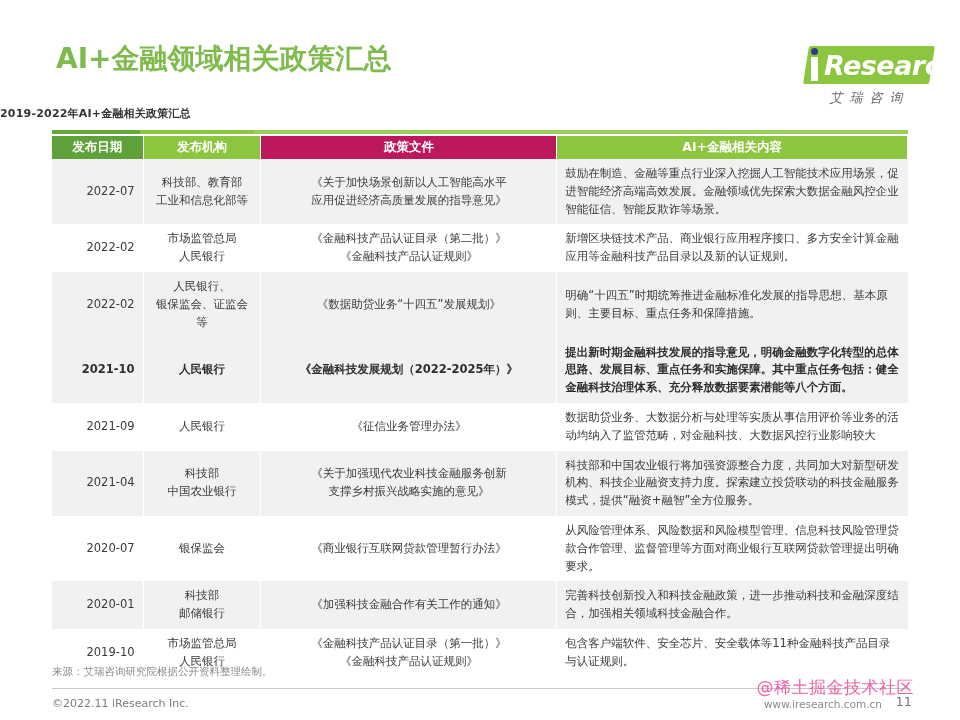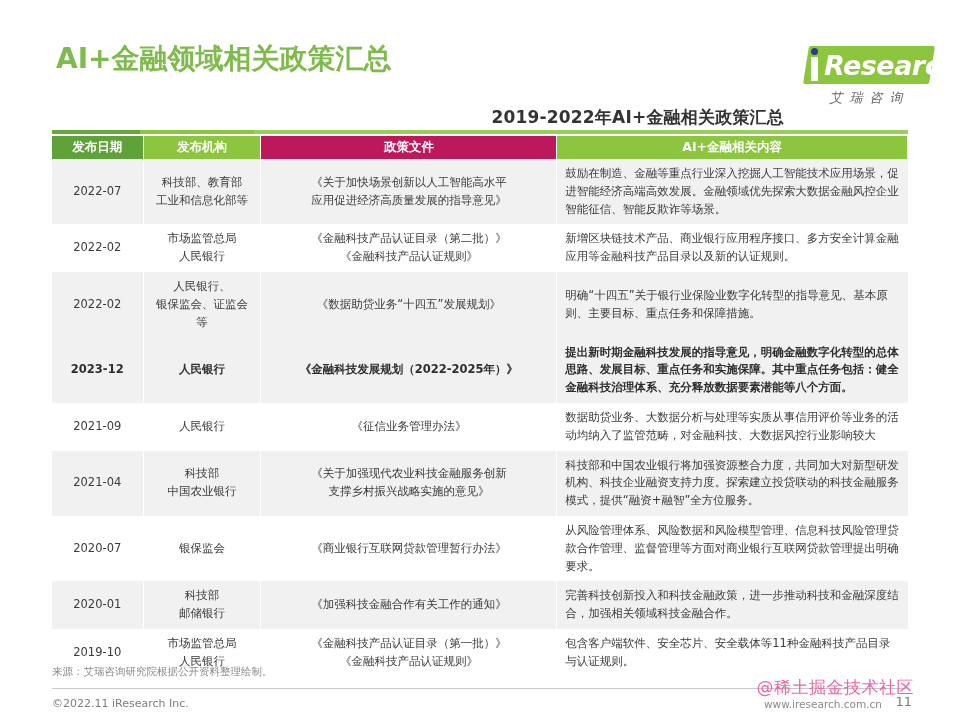--- a/index.html
+++ b/index.html
@@ -79,22 +79,22 @@
     letter-spacing: 7px;
     text-indent: 7px;
     font-weight: normal;
   }
 
   
   .subtitle {
     position: absolute;
     left: 0; top: 106px;
     width: 784px;
-    text-align: right;
-    font-size: 17px;
+    text-align: left;
+    font-size: 11px;
     font-weight: bold;
     color: #333333;
     letter-spacing: 0.2px;
   }
 
   
   .accent-bar {
     position: absolute;
     left: 52px; top: 130px;
     width: 856px; height: 4px;
@@ -130,21 +130,21 @@
 
   .tbl td {
     font-size: 11.5px;
     color: #3a3a3a;
     padding: 6px 8px;
     vertical-align: middle;
     line-height: 1.55;
     border-right: 1px solid #ffffff;
   }
   .tbl td:last-child { border-right: none; }
-  .c-date { text-align: center; white-space: nowrap; font-size: 12px; margin-left: 12px; }
+  .c-date { text-align: right; white-space: nowrap; font-size: 12px; margin-left: 12px; }
   .c-org  { text-align: center; }
   .c-doc  { text-align: center; }
   .c-cnt  { text-align: left; padding-left: 12px; padding-right: 10px; }
   tr.alt td { background: #f1f1f1; }
   tr.plain td { background: #ffffff; }
   tr.em td { font-weight: bold; color: #2e2e2e; }
 
   
   .src-note {
     position: absolute;
@@ -232,24 +232,24 @@
         <tr class="plain">
           <td class="c-date">2022-02</td>
           <td class="c-org">市场监管总局<br>人民银行</td>
           <td class="c-doc">《金融科技产品认证目录（第二批）》<br>《金融科技产品认证规则》</td>
           <td class="c-cnt">新增区块链技术产品、商业银行应用程序接口、多方安全计算金融应用等金融科技产品目录以及新的认证规则。</td>
         </tr>
         <tr class="alt">
           <td class="c-date">2022-02</td>
           <td class="c-org">人民银行、<br>银保监会、证监会等</td>
           <td class="c-doc">《数据助贷业务“十四五”发展规划》</td>
-          <td class="c-cnt">明确“十四五”关于银行业保险业数字化转型的指导意见、基本原则、主要目标、重点任务和保障措施。</td>
+          <td class="c-cnt">明确“十四五”时期统筹推进金融标准化发展的指导思想、基本原则、主要目标、重点任务和保障措施。</td>
         </tr>
         <tr class="alt em">
-          <td class="c-date">2023-12</td>
+          <td class="c-date">2021-10</td>
           <td class="c-org">人民银行</td>
           <td class="c-doc">《金融科技发展规划（2022-2025年）》</td>
           <td class="c-cnt">提出新时期金融科技发展的指导意见，明确金融数字化转型的总体思路、发展目标、重点任务和实施保障。其中重点任务包括：健全金融科技治理体系、充分释放数据要素潜能等八个方面。</td>
         </tr>
         <tr class="plain">
           <td class="c-date">2021-09</td>
           <td class="c-org">人民银行</td>
           <td class="c-doc">《征信业务管理办法》</td>
           <td class="c-cnt">数据助贷业务、大数据分析与处理等实质从事信用评价等业务的活动均纳入了监管范畴，对金融科技、大数据风控行业影响较大</td>
         </tr>

